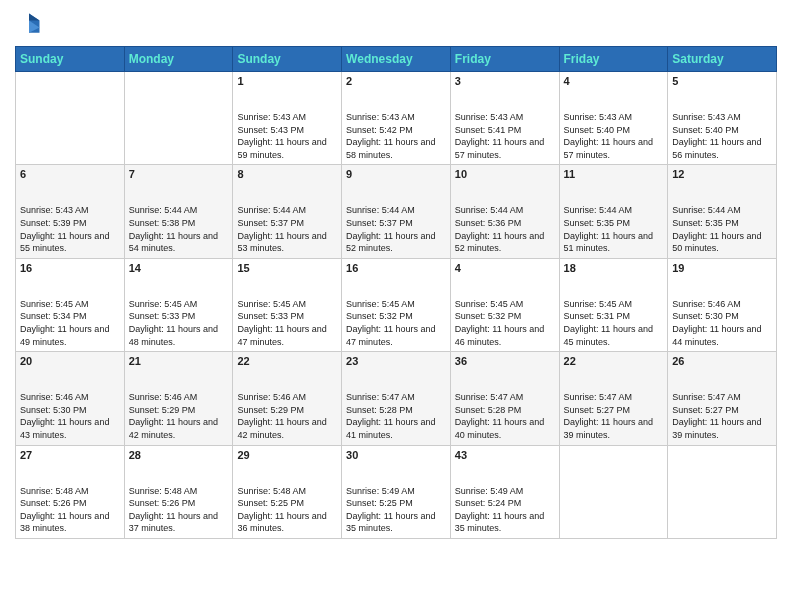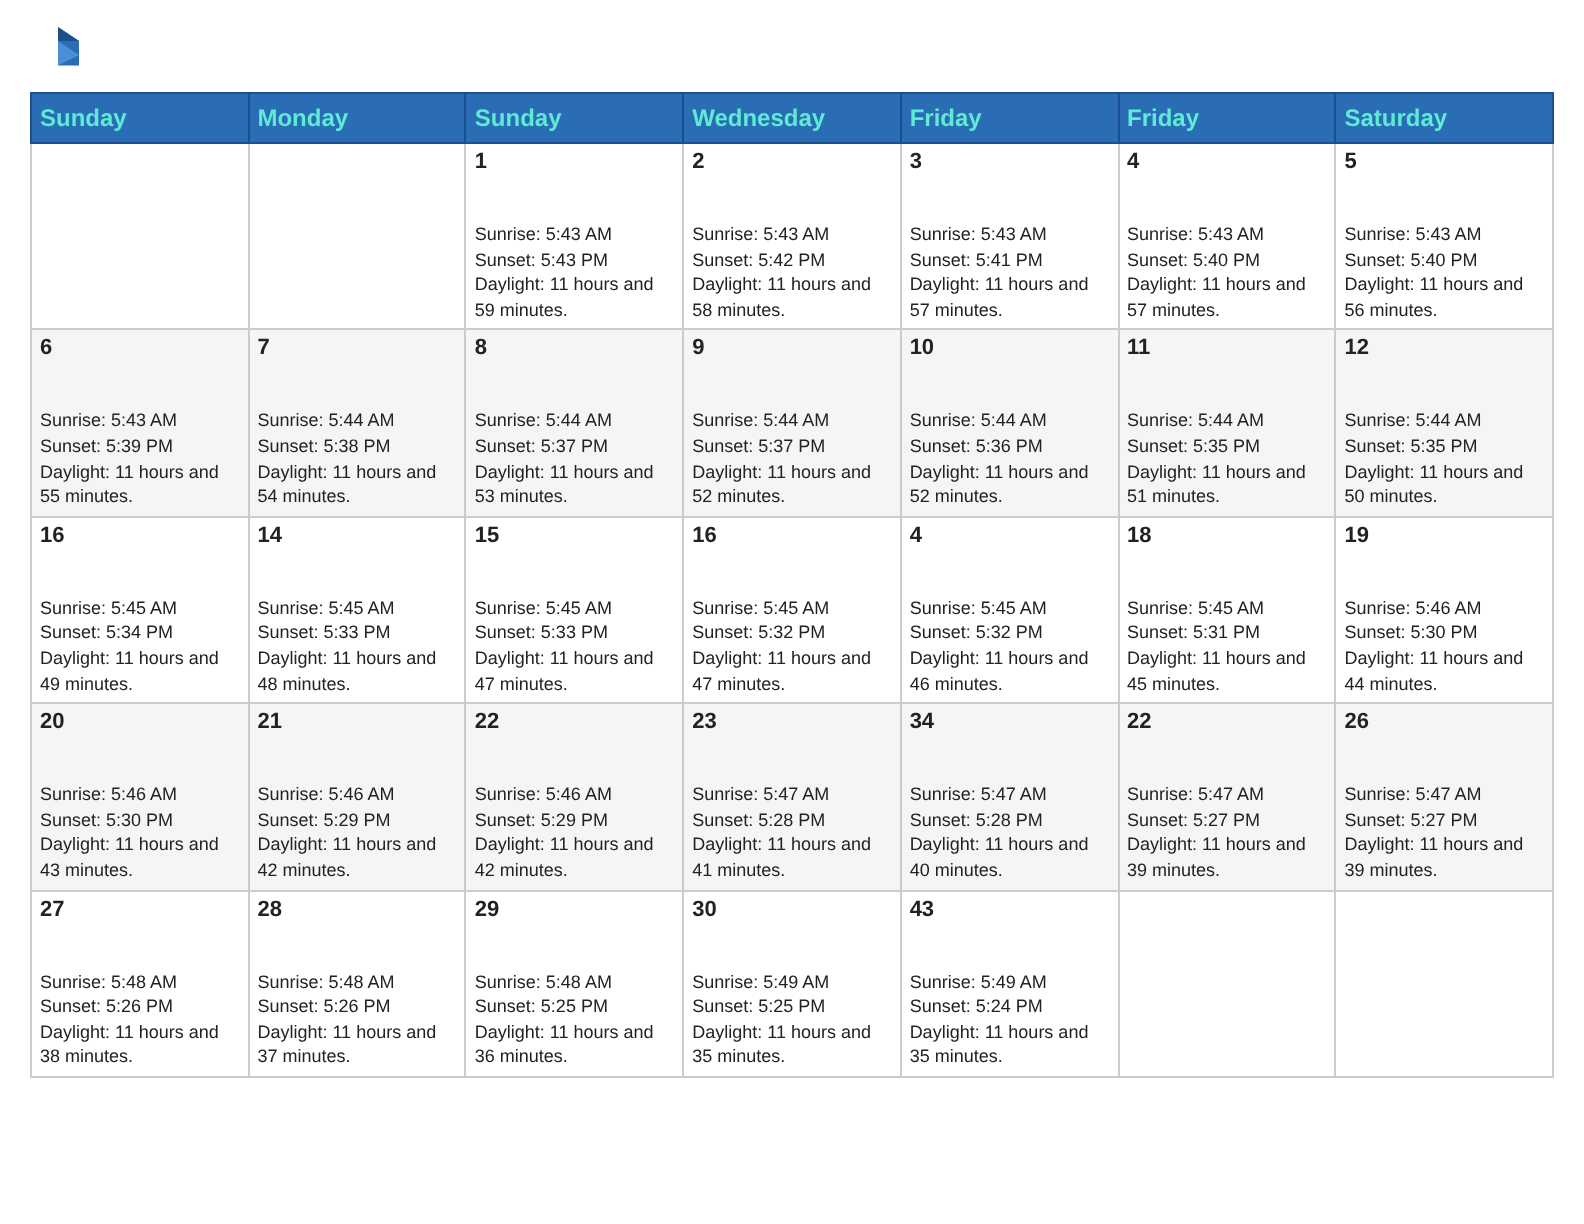--- a/index.html
+++ b/index.html
@@ -278,21 +278,21 @@
 Sunset: 5:29 PM
 Daylight: 11 hours and 42 minutes.</div>
           </td>
           <td>
             <span class="day-number">23</span>
             <div class="cell-info" style="white-space: pre-line;">Sunrise: 5:47 AM
 Sunset: 5:28 PM
 Daylight: 11 hours and 41 minutes.</div>
           </td>
           <td>
-            <span class="day-number">34</span>
+            <span class="day-number">36</span>
             <div class="cell-info" style="white-space: pre-line;">Sunrise: 5:47 AM
 Sunset: 5:28 PM
 Daylight: 11 hours and 40 minutes.</div>
           </td>
           <td>
             <span class="day-number">22</span>
             <div class="cell-info" style="white-space: pre-line;">Sunrise: 5:47 AM
 Sunset: 5:27 PM
 Daylight: 11 hours and 39 minutes.</div>
           </td>

